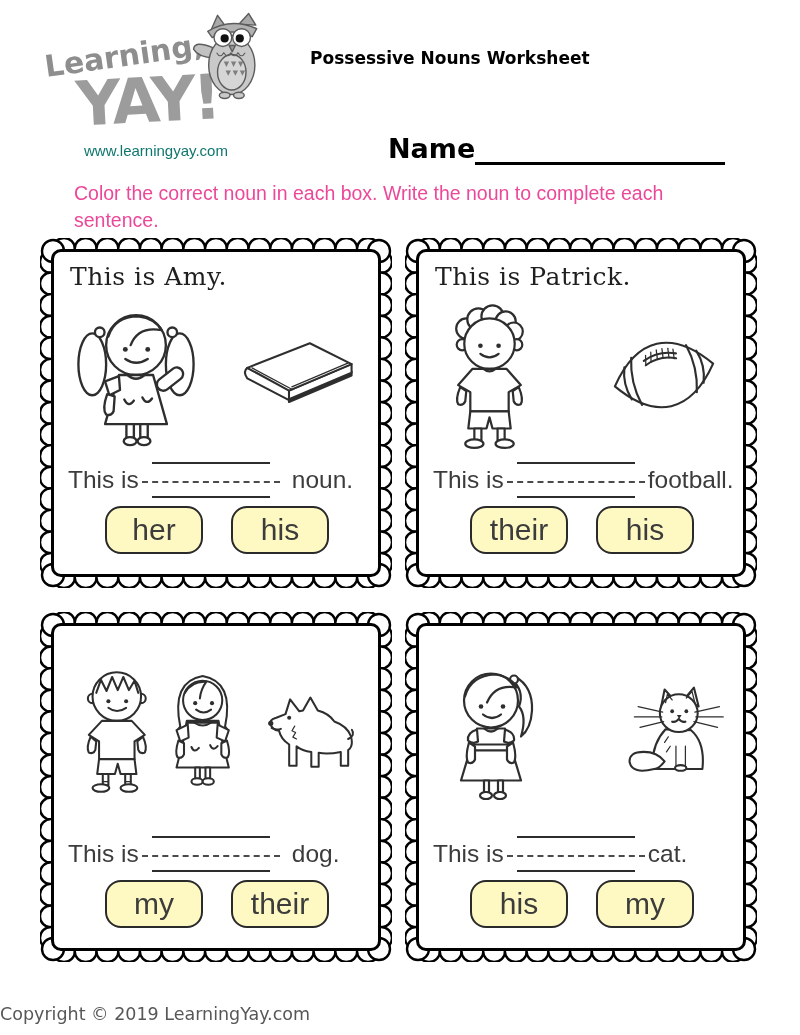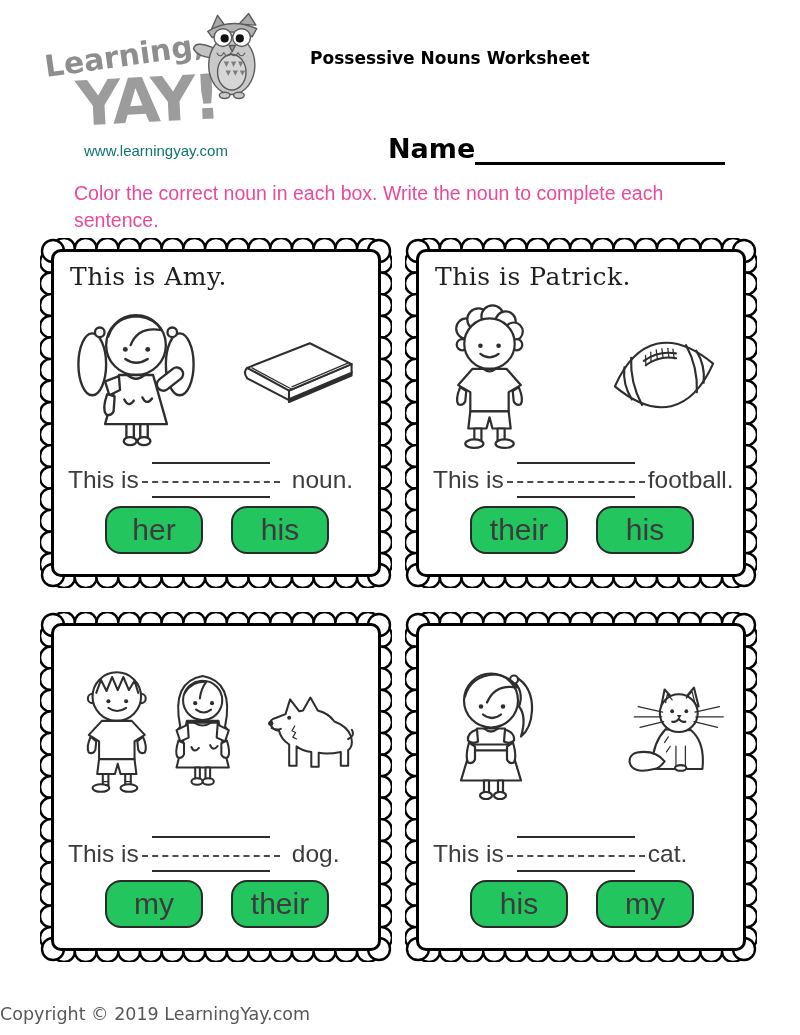--- a/index.html
+++ b/index.html
@@ -41,21 +41,21 @@
   .nofill{fill:none !important;}
   .sentence{display:flex;align-items:center;font-size:24.5px;color:#3c3c3c;
     margin:4px 0 8px 2px;white-space:nowrap;}
   .wline{width:138px;height:36px;position:relative;margin:0 3px;flex:0 0 auto;}
   .wline .l1{position:absolute;top:0;left:10px;right:10px;border-top:2px solid #2c2c2c;}
   .wline .l2{position:absolute;top:19px;left:0;right:0;border-top:2px dashed #4a4a4a;}
   .wline .l3{position:absolute;bottom:0;left:10px;right:10px;border-top:2px solid #2c2c2c;}
   .gap .suffix{margin-left:9px;}
   .choices{display:flex;justify-content:center;gap:28px;margin-bottom:10px;}
   .choice{min-width:98px;height:48px;border:2.5px solid #2a2a2a;border-radius:16px;
-    background:#22c55e;display:flex;align-items:center;justify-content:center;
+    background:#fef9c3;display:flex;align-items:center;justify-content:center;
     font-size:30px;color:#3c3c3c;box-sizing:border-box;padding:0 16px;cursor:pointer;}
   
   .footer{position:absolute;left:0;bottom:8px;width:800px;
     font-family:"DejaVu Sans",sans-serif;color:#575757;font-size:17.5px;line-height:1.35;}
 </style>
 </head>
 <body>
 
 <div class="logo">
   <div class="logo-top">Learning,</div>

